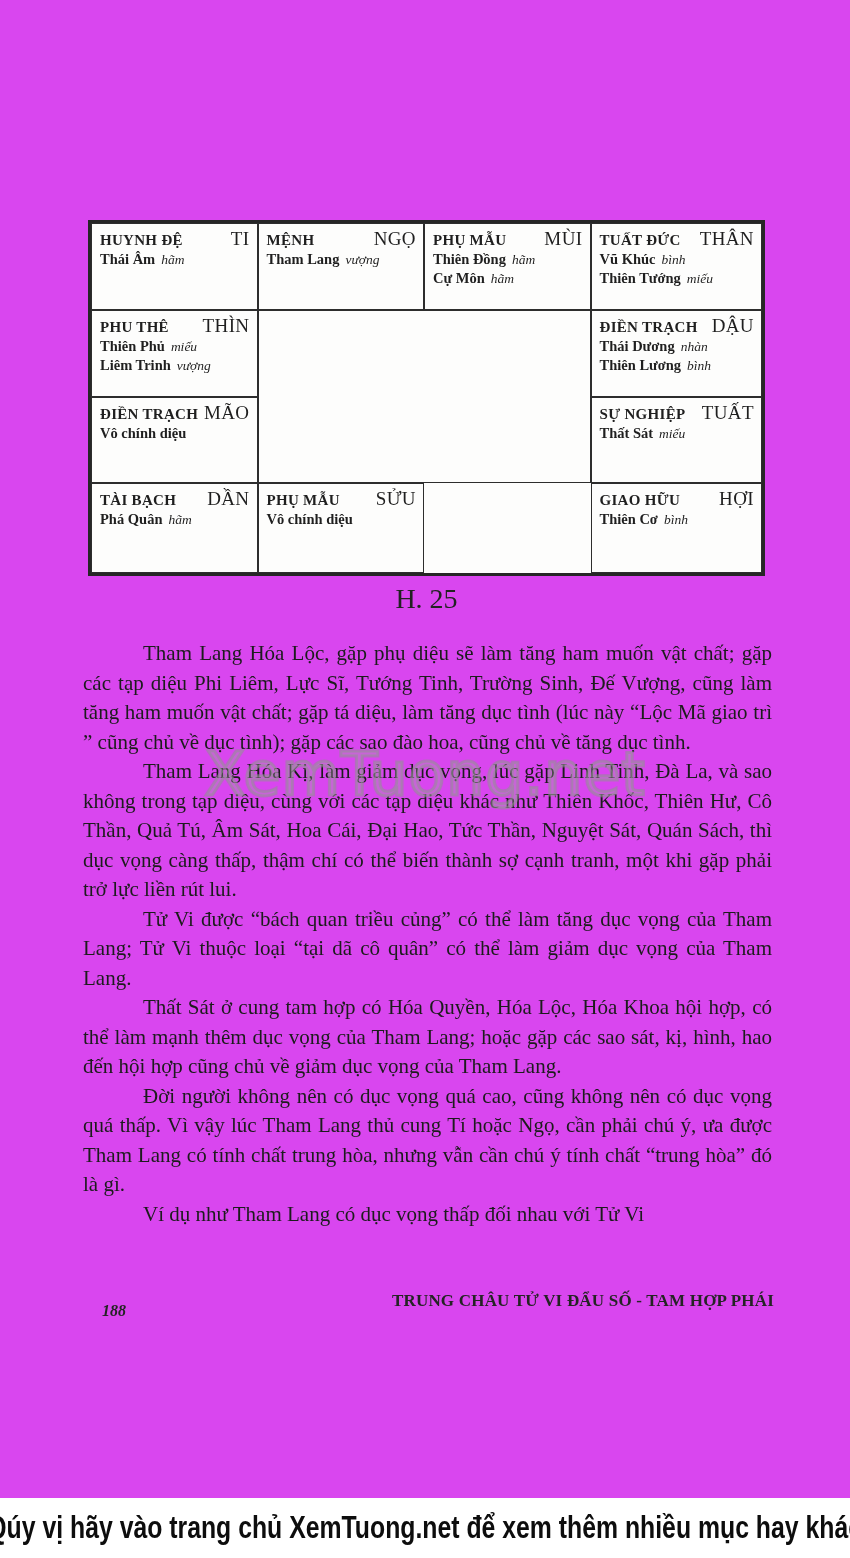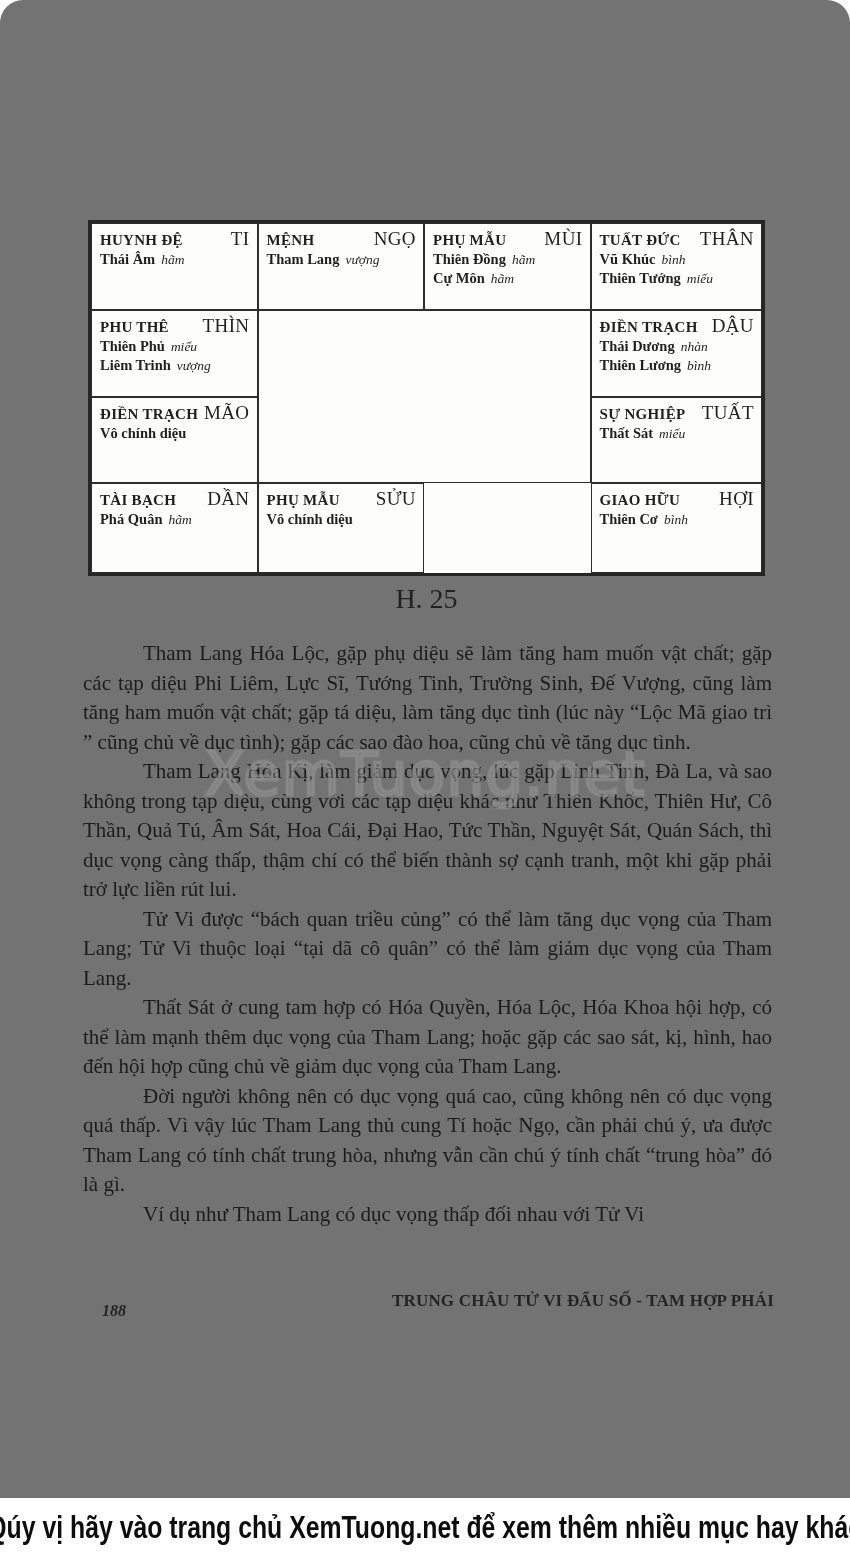--- a/index.html
+++ b/index.html
@@ -3,21 +3,21 @@
 <meta charset="utf-8">
 <style>
   html,body{margin:0;padding:0;}
   body{
     width:850px;height:1558px;position:relative;
     background:#ffffff;
     font-family:"Liberation Serif",serif;
     color:#1f1f1f;
     overflow:hidden;
   }
-  .scan-page{position:absolute;inset:0;background:#737373;border-radius:23px;}
+  .scan-page{position:absolute;inset:0;background:#d946ef;}
 
   
   .chart{
     position:absolute;left:88px;top:220px;width:677px;height:356px;
     box-sizing:border-box;border:3px solid #262626;
     display:grid;
     grid-template-columns:1fr 1fr 1fr 1.03fr;
     grid-template-rows:87px 87px 86px auto;
     background:#fdfdfc;
   }

